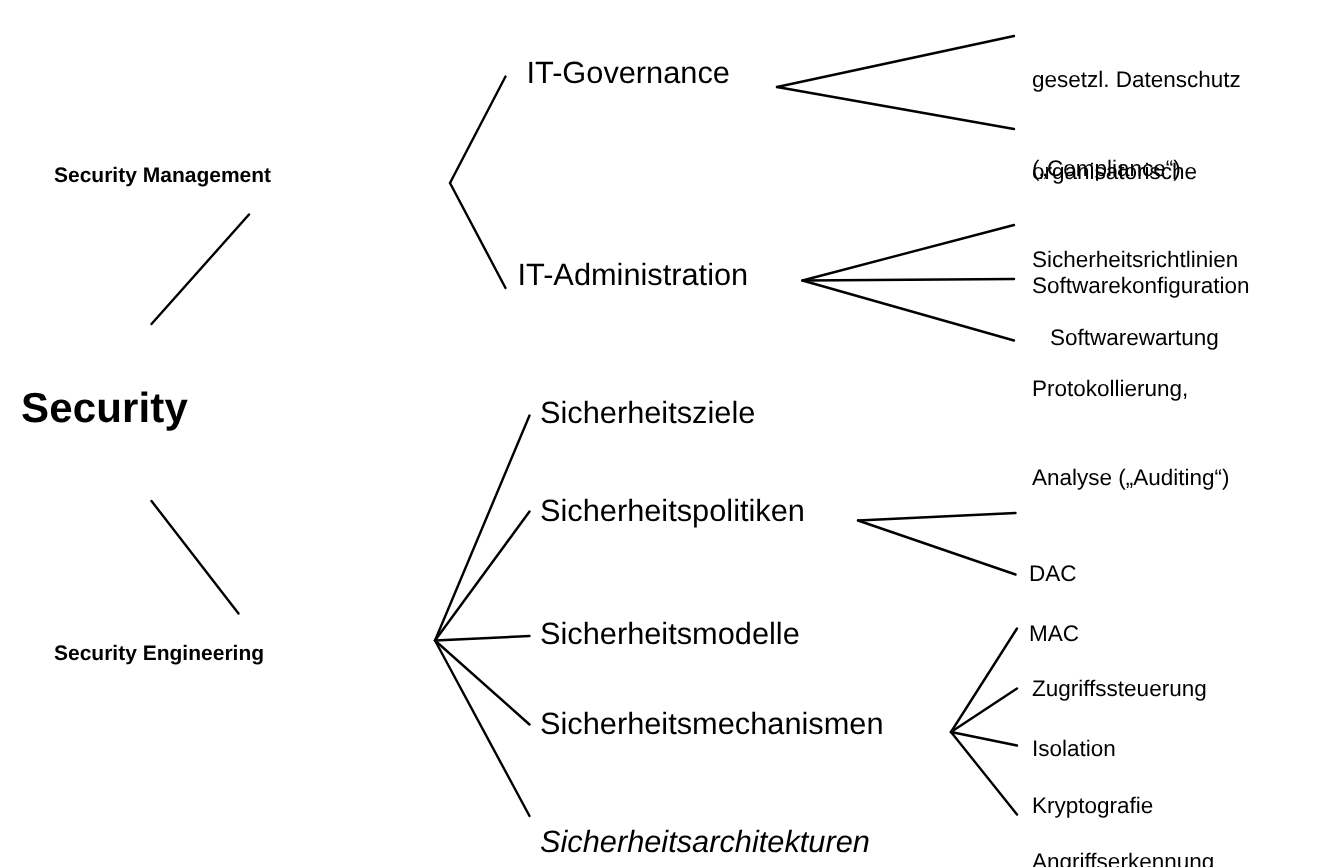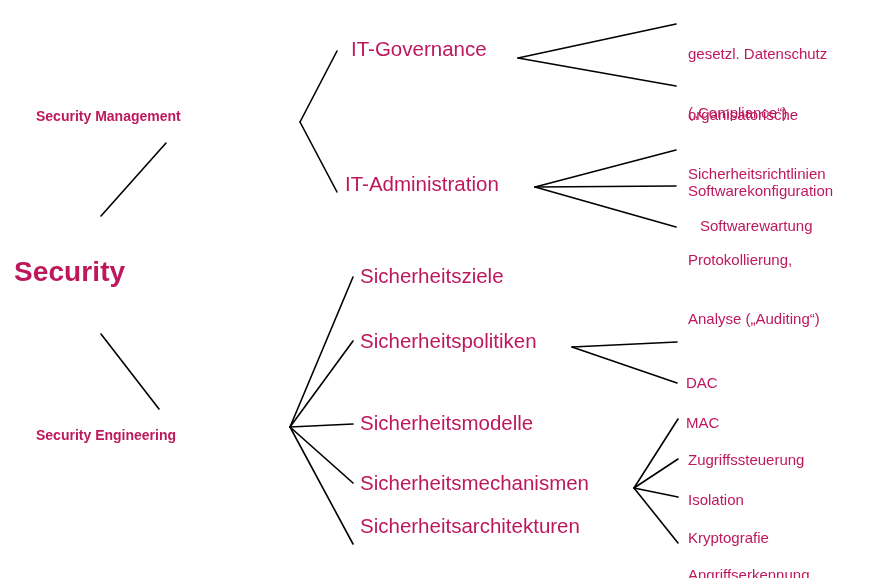--- a/index.html
+++ b/index.html
@@ -21,21 +21,21 @@
     left: 0;
     top: 0;
     width: 878px;
     height: 578px;
     pointer-events: none;
   }
   .node {
     position: absolute;
     white-space: pre;
     line-height: 1.12;
-    color: #be185d;
+    color: #000000;
   }
   
   .lvl-root {
     font-size: 28px;
     font-weight: bold;
     letter-spacing: 0.1px;
   }
   
   .lvl-1 {
     font-size: 14px;
@@ -102,21 +102,21 @@
   <div class="node lvl-2" style="left:345px; top:173px;">IT-Administration</div>
 
   <div class="node lvl-2" style="left:360px; top:265px;">Sicherheitsziele</div>
 
   <div class="node lvl-2" style="left:360px; top:330px;">Sicherheitspolitiken</div>
 
   <div class="node lvl-2" style="left:360px; top:412px;">Sicherheitsmodelle</div>
 
   <div class="node lvl-2" style="left:360px; top:472px;">Sicherheitsmechanismen</div>
 
-  <div class="node lvl-2" style="left:360px; top:515px;">Sicherheitsarchitekturen</div>
+  <div class="node lvl-2" style="left:360px; top:551px;font-style:italic;">Sicherheitsarchitekturen</div>
 
   <div class="node lvl-3" style="left:688px; top:5px;">
     <div>gesetzl. Datenschutz</div>
     <div>(„Compliance“)</div>
   </div>
 
   <div class="node lvl-3" style="left:688px; top:66px;">
     <div>organisatorische</div>
     <div>Sicherheitsrichtlinien</div>
   </div>

